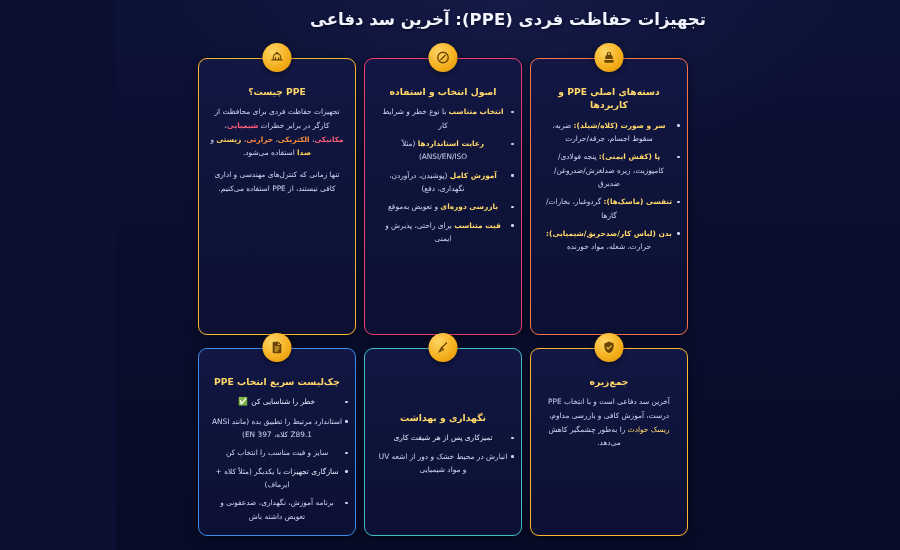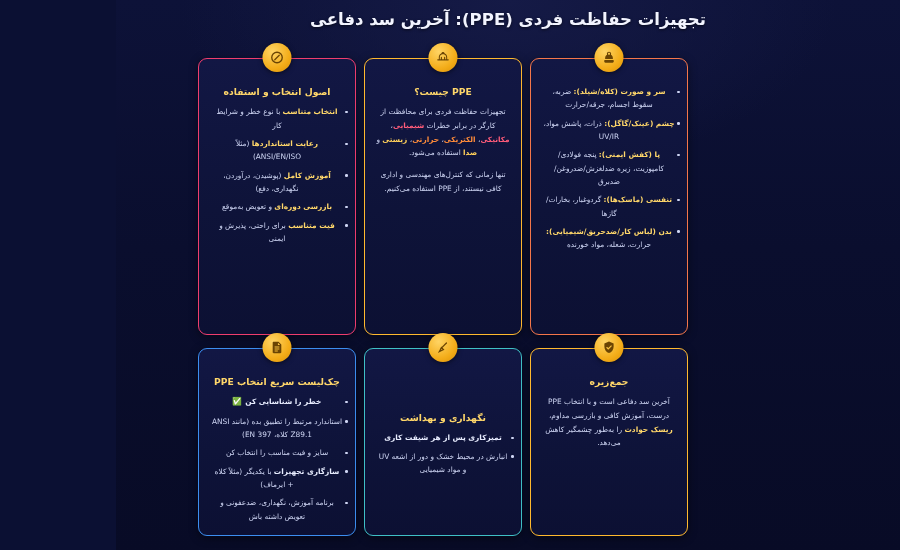--- a/index.html
+++ b/index.html
@@ -121,21 +121,21 @@
   ul.items li:last-child{ margin-bottom:0; }
   ul.items li::before{
     content:"";
     position:absolute;
     top:5.5px; right:-3px;
     width:2.6px; height:2.6px;
     border-radius:50%;
     background:#cfd6f4;
   }
   ul.items li .lead{ color:#ffd76a; font-weight:bold; }
-  ul.items li .lead-b{ color:#e8edff; font-weight:bold; }
+  ul.items li .lead-b{ color:#e8edff; font-weight:normal; }
   .chk{ color:#2fd35e; font-size:8px; }
 
   
   .card.c1{ border-color:#ffb92e; }
   .card.c2{ border-color:#ef3d6e; }
   .card.c3{ border-color:#f4764a; }
   .card.c4{ border-color:#3c8ef0; }
   .card.c5{ border-color:#3fc0c6; }
   .card.c6{ border-color:#ffb92e; }
 
@@ -148,63 +148,63 @@
 </style>
 </head>
 <body>
 
 <div id="stage">
 
   <div class="page-title">تجهیزات حفاظت فردی (PPE): آخرین سد دفاعی</div>
 
   <div class="grid">
 
+    <div class="card c1 tall" style="border-color: rgb(255, 185, 46);">
+      <div class="badge">
+        <svg viewBox="0 0 24 24" fill="currentColor" aria-hidden="true">
+          <path d="M12 3c-1.3 0-2.3 1-2.5 2.2C7 6.3 5.3 8.8 5.3 11.7v3.1H3.6c-.5 0-.9.4-.9.9s.4.9.9.9h16.8c.5 0 .9-.4.9-.9s-.4-.9-.9-.9h-1.7v-3.1c0-2.9-1.7-5.4-4.2-6.5C14.3 4 13.3 3 12 3zm-1.3 3.9h2.6c2.2.6 3.8 2.5 3.8 4.8v3.1h-1.6v-3c0-.5-.4-.9-.9-.9s-.9.4-.9.9v3H10.3v-3c0-.5-.4-.9-.9-.9s-.9.4-.9.9v3H6.9v-3.1c0-2.3 1.6-4.2 3.8-4.8z"></path>
+        </svg>
+      </div>
+      <div class="card-title">PPE چیست؟</div>
+
+      <div class="para">
+        <span>تجهیزات حفاظت فردی برای محافظت از کارگر در برابر خطرات </span><span class="hz chem">شیمیایی</span><span>، </span><span class="hz mech">مکانیکی</span><span>، </span><span class="hz elec">الکتریکی</span><span>، </span><span class="hz therm">حرارتی</span><span>، </span><span class="hz fall">زیستی</span><span> و </span><span class="hz noise">صدا</span><span> استفاده می‌شود.</span>
+      </div>
+
+      <div class="para">
+        <span>تنها زمانی که کنترل‌های مهندسی و اداری کافی نیستند، از PPE استفاده می‌کنیم.</span>
+      </div>
+    </div>
+
     <div class="card c2 tall" style="border-color: rgb(239, 61, 110);">
       <div class="badge">
         <svg viewBox="0 0 24 24" fill="none" stroke="currentColor" stroke-width="2.1" stroke-linecap="round" aria-hidden="true">
           <circle cx="12" cy="12" r="8.4"></circle>
           <line x1="8.4" y1="15.6" x2="15.6" y2="8.4"></line>
         </svg>
       </div>
       <div class="card-title">اصول انتخاب و استفاده</div>
       <ul class="items">
         <li><span class="lead">انتخاب متناسب</span><span> با نوع خطر و شرایط کار</span></li>
         <li><span class="lead">رعایت استانداردها</span><span> (مثلاً ANSI/EN/ISO)</span></li>
         <li><span class="lead">آموزش کامل</span><span> (پوشیدن، درآوردن، نگهداری، دفع)</span></li>
         <li><span class="lead">بازرسی دوره‌ای</span><span> و تعویض به‌موقع</span></li>
         <li><span class="lead">فیت متناسب</span><span> برای راحتی، پذیرش و ایمنی</span></li>
       </ul>
     </div>
 
-    <div class="card c1 tall" style="border-color: rgb(255, 185, 46);">
-      <div class="badge">
-        <svg viewBox="0 0 24 24" fill="currentColor" aria-hidden="true">
-          <path d="M12 3c-1.3 0-2.3 1-2.5 2.2C7 6.3 5.3 8.8 5.3 11.7v3.1H3.6c-.5 0-.9.4-.9.9s.4.9.9.9h16.8c.5 0 .9-.4.9-.9s-.4-.9-.9-.9h-1.7v-3.1c0-2.9-1.7-5.4-4.2-6.5C14.3 4 13.3 3 12 3zm-1.3 3.9h2.6c2.2.6 3.8 2.5 3.8 4.8v3.1h-1.6v-3c0-.5-.4-.9-.9-.9s-.9.4-.9.9v3H10.3v-3c0-.5-.4-.9-.9-.9s-.9.4-.9.9v3H6.9v-3.1c0-2.3 1.6-4.2 3.8-4.8z"></path>
-        </svg>
-      </div>
-      <div class="card-title">PPE چیست؟</div>
-
-      <div class="para">
-        <span>تجهیزات حفاظت فردی برای محافظت از کارگر در برابر خطرات </span><span class="hz chem">شیمیایی</span><span>، </span><span class="hz mech">مکانیکی</span><span>، </span><span class="hz elec">الکتریکی</span><span>، </span><span class="hz therm">حرارتی</span><span>، </span><span class="hz fall">زیستی</span><span> و </span><span class="hz noise">صدا</span><span> استفاده می‌شود.</span>
-      </div>
-
-      <div class="para">
-        <span>تنها زمانی که کنترل‌های مهندسی و اداری کافی نیستند، از PPE استفاده می‌کنیم.</span>
-      </div>
-    </div>
-
     <div class="card c3 tall" style="border-color: rgb(244, 118, 74);">
       <div class="badge">
         <svg viewBox="0 0 24 24" fill="currentColor" aria-hidden="true">
           <path d="M12 2.6c-1.9 0-3.4 1.5-3.4 3.4 0 .6.2 1.2.4 1.7-1.9 1-3.2 3-3.2 5.3v1.3h12.4V13c0-2.3-1.3-4.3-3.2-5.3.3-.5.4-1.1.4-1.7 0-1.9-1.5-3.4-3.4-3.4zm0 1.7c1 0 1.7.8 1.7 1.7S13 7.7 12 7.7s-1.7-.8-1.7-1.7.7-1.7 1.7-1.7zM5.3 15.9c-.5 0-.9.4-.9.9v1.7c0 1 .8 1.8 1.8 1.8h11.6c1 0 1.8-.8 1.8-1.8v-1.7c0-.5-.4-.9-.9-.9H5.3z"></path>
         </svg>
       </div>
+      <div class="card-title">دسته‌های اصلی PPE و کاربردها</div>
       <ul class="items">
         <li><span class="lead">سر و صورت (کلاه/شیلد):</span><span> ضربه، سقوط اجسام، جرقه/حرارت</span></li>
-        <li><span class="lead">چشم (عینک/گاگل):</span><span> ذرات، پاشش مواد، UV/IR</span></li>
         <li><span class="lead">پا (کفش ایمنی):</span><span> پنجه فولادی/کامپوزیت، زیره ضدلغزش/ضدروغن/ضدبرق</span></li>
         <li><span class="lead">تنفسی (ماسک‌ها):</span><span> گردوغبار، بخارات/گازها</span></li>
         <li><span class="lead">بدن (لباس کار/ضدحریق/شیمیایی):</span><span> حرارت، شعله، مواد خورنده</span></li>
       </ul>
     </div>
 
     <div class="card c4 short" style="border-color: rgb(60, 142, 240);">
       <div class="badge">
         <svg viewBox="0 0 24 24" fill="currentColor" aria-hidden="true">
           <path d="M6.6 2.8c-.8 0-1.5.7-1.5 1.5v15.4c0 .8.7 1.5 1.5 1.5h10.8c.8 0 1.5-.7 1.5-1.5V7.3l-4.5-4.5H6.6zm6.9 1.6 3.5 3.5h-3.5V4.4zM8.2 10.4h7.6v1.5H8.2v-1.5zm0 3.2h7.6v1.5H8.2v-1.5zm0 3.2h5.1v1.5H8.2v-1.5z"></path>
@@ -235,18 +235,18 @@
     </div>
 
     <div class="card c6 short" style="border-color: rgb(255, 185, 46);">
       <div class="badge">
         <svg viewBox="0 0 24 24" fill="currentColor" aria-hidden="true">
           <path d="M12 2.4 4.6 5.5v5.1c0 4.6 3.1 8.9 7.4 10.1 4.3-1.2 7.4-5.5 7.4-10.1V5.5L12 2.4zm-1.2 13.1-3.3-3.3 1.3-1.3 2 2 4.6-4.6 1.3 1.3-5.9 5.9z"></path>
         </svg>
       </div>
       <div class="card-title">جمع‌زیره</div>
       <div class="para">
-        <span>آخرین سد دفاعی است و با انتخاب PPE درست، آموزش کافی و بازرسی مداوم، </span><span class="lead" style="color:#ffd76a;font-weight:bold;text-align:right;">ریسک حوادث</span><span> را به‌طور چشمگیر کاهش می‌دهد.</span>
+        <span>آخرین سد دفاعی است و با انتخاب PPE درست، آموزش کافی و بازرسی مداوم، </span><span class="lead" style="color:#ffd76a;font-weight:normal;text-align:right;">ریسک حوادث</span><span> را به‌طور چشمگیر کاهش می‌دهد.</span>
       </div>
     </div>
 
   </div>
 </div>
 
 </body></html>

